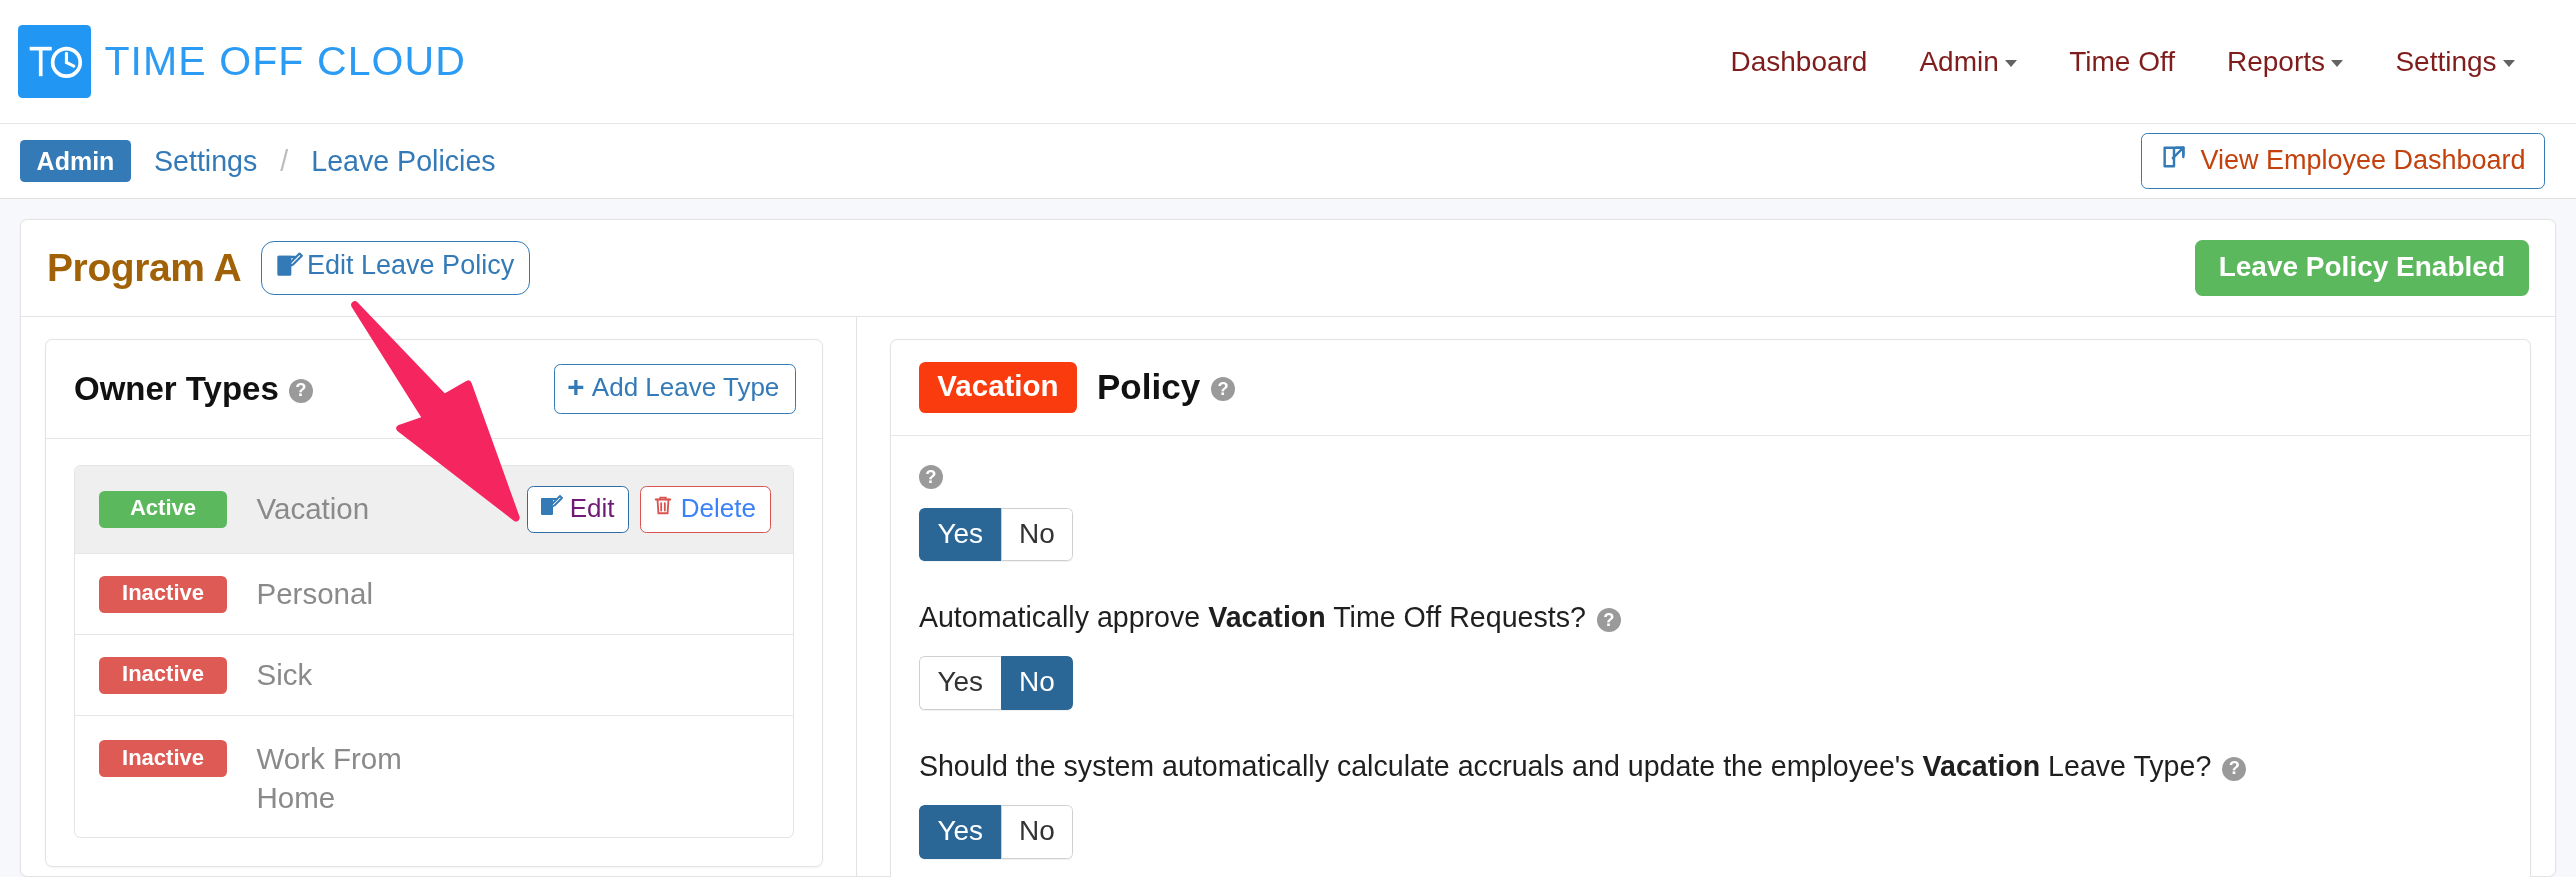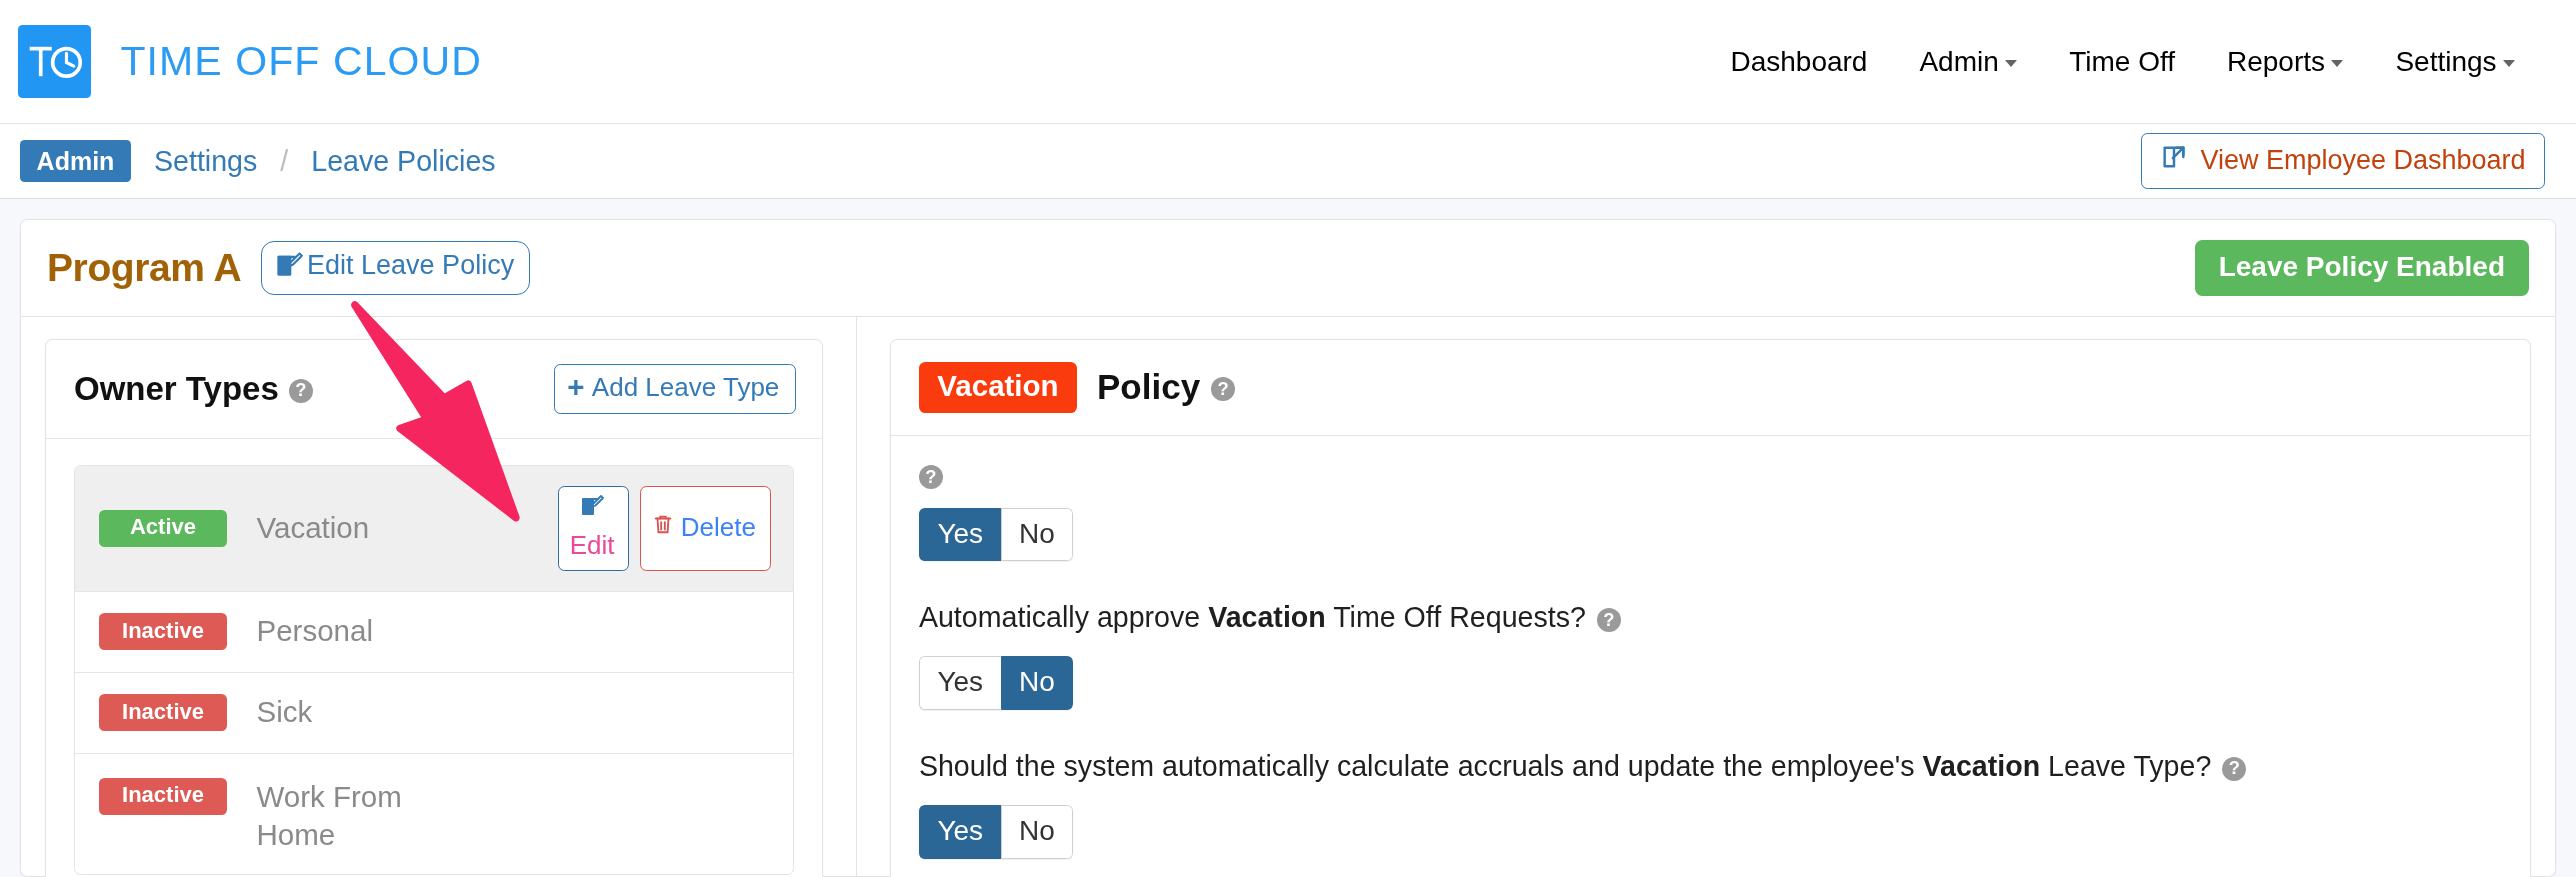--- a/index.html
+++ b/index.html
@@ -14,21 +14,21 @@
 
   
   .topnav {
     height: 123px;
     background: #ffffff;
     display: flex;
     align-items: center;
     padding: 0 35px 0 18.4px;
     position: relative;
   }
-  .brand { display: flex; align-items: center; gap: 29px; }
+  .brand { display: flex; align-items: center; gap: 13px; }
   .brand-mark {
     width: 73px; height: 73px;
     background: #2196f3;
     border-radius: 4.6px;
     display: flex; align-items: center; justify-content: center;
   }
   .brand-name {
     font-size: 41px;
     color: #2b9bf4;
     letter-spacing: 1.1px;
@@ -36,21 +36,21 @@
     white-space: nowrap;
   }
   .nav-links {
     margin-left: auto;
     display: flex;
     align-items: center;
     gap: 0px;
   }
   .nav-link {
     font-size: 28px;
-    color: #000000;
+    color: #7f1d1d;
     padding: 9.2px 26px;
     white-space: nowrap;
     display: flex;
     align-items: center;
     gap: 6.4px;
     cursor: pointer;
   }
   .caret {
     width: 0; height: 0;
     border-left: 6.4px solid transparent;
@@ -262,21 +262,21 @@
     border-radius: 6.4px;
     font-size: 26px;
     padding: 6.4px 14px 8.3px 11px;
     display: flex;
     align-items: center;
     gap: 6.4px;
     background: #fff;
     cursor: pointer;
     white-space: nowrap;
   }
-  .mini-btn.edit { border: 0.9px solid #2e6da4; color: #ec4899; flex-direction: column; }
+  .mini-btn.edit { border: 0.9px solid #2e6da4; color: #701a75; }
   .mini-btn.del  { border: 0.9px solid #d9534f; color: #3b82f6; justify-content: center; }
 
   
   .policy-head {
     display: flex;
     align-items: center;
     padding: 22px 26px 22px 28px;
     border-bottom: 0.9px solid #e6e6e6;
     gap: 20px;
   }

